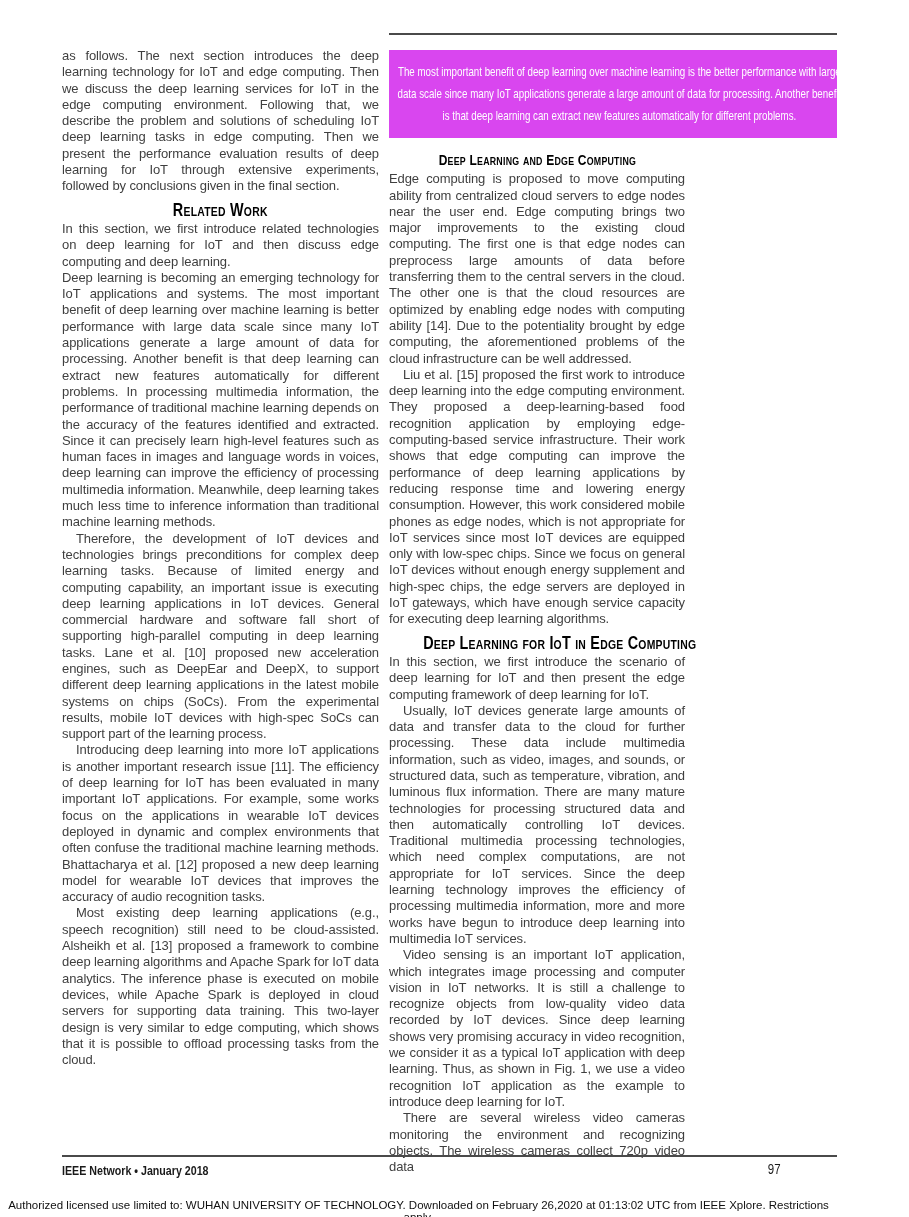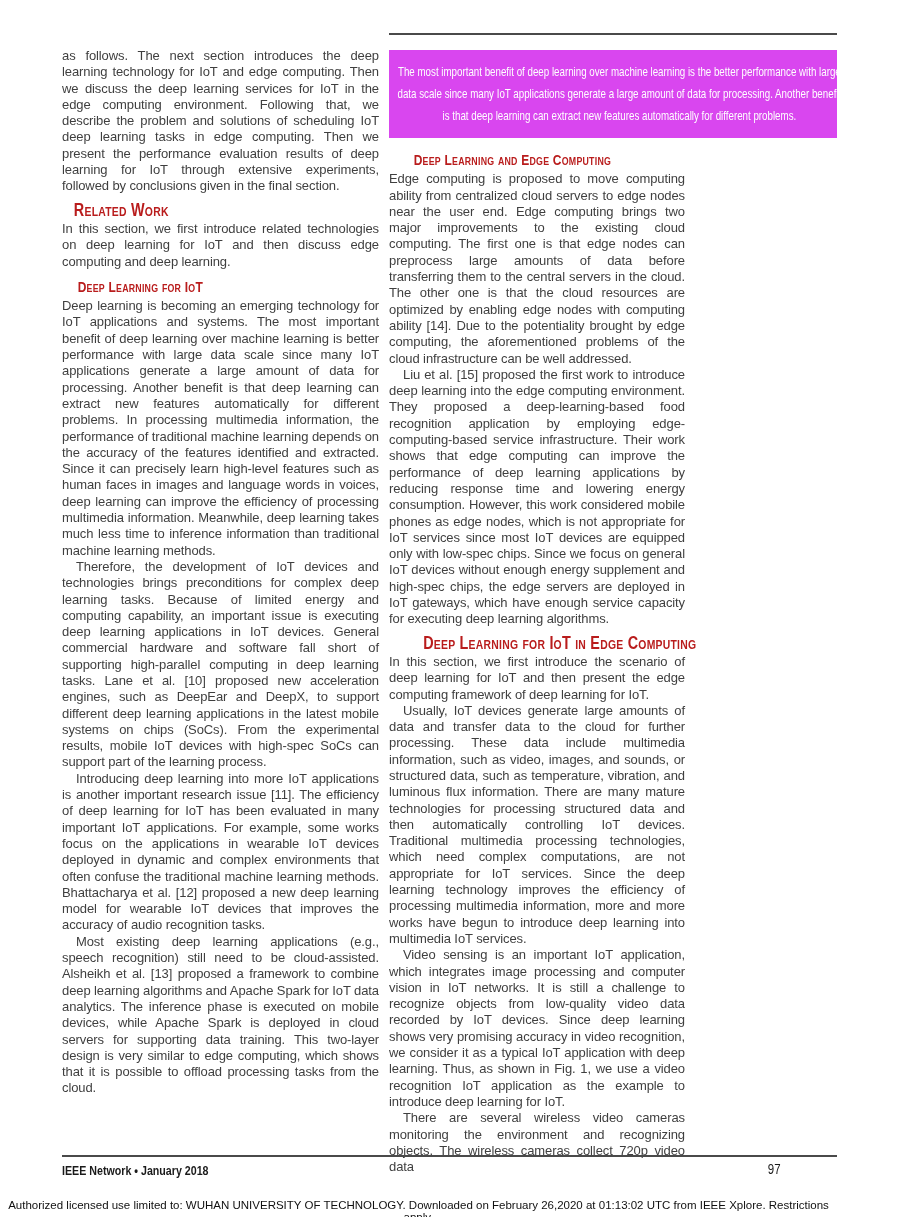--- a/index.html
+++ b/index.html
@@ -14,21 +14,21 @@
   }
   .body-text p { margin:0; }
   .body-text p.indent { text-indent:14px; }
 
   .col-left  { position:absolute; left:62px;  top:48px; width:317px; }
   .col-right { position:absolute; left:389px; top:33px; width:461px; }
   .col-right-text { width:296px; }
 
   
   .section-heading, .sub-heading {
-    color:#b91c1c; font-variant:small-caps;
+    text-align:center; color:#000000; font-variant:small-caps;
     font-weight:700; letter-spacing:0.3px;
   }
   .section-heading { font-size:18px; margin:7px 0 3px 0; }
   .sub-heading     { font-size:15px; margin:9px 0 3px 0; }
   .condense-c {
     display:inline-block; transform:scaleX(0.8); transform-origin:50% 50%;
     white-space:nowrap;
   }
 
   
@@ -64,23 +64,20 @@
 <div class="page">
 
   <div class="col-left body-text">
     <p>as follows. The next section introduces the deep learning technology for IoT and edge computing. Then we discuss the deep learning services for IoT in the edge computing environment. Following that, we describe the problem and solutions of scheduling IoT deep learning tasks in edge computing. Then we present the performance evaluation results of deep learning for IoT through extensive experiments, followed by conclusions given in the final section.</p>
 
     <div class="section-heading">
       <span class="condense-c">Related Work</span>
     </div>
     <p>In this section, we first introduce related technologies on deep learning for IoT and then discuss edge computing and deep learning.</p>
 
-    <div class="sub-heading">
-      <span class="condense-c">Deep Learning for IoT</span>
-    </div>
     <p>Deep learning is becoming an emerging technology for IoT applications and systems. The most important benefit of deep learning over machine learning is better performance with large data scale since many IoT applications generate a large amount of data for processing. Another benefit is that deep learning can extract new features automatically for different problems. In processing multimedia information, the performance of traditional machine learning depends on the accuracy of the features identified and extracted. Since it can precisely learn high-level features such as human faces in images and language words in voices, deep learning can improve the efficiency of processing multimedia information. Meanwhile, deep learning takes much less time to inference information than traditional machine learning methods.</p>
     <p class="indent">Therefore, the development of IoT devices and technologies brings preconditions for complex deep learning tasks. Because of limited energy and computing capability, an important issue is executing deep learning applications in IoT devices. General commercial hardware and software fall short of supporting high-parallel computing in deep learning tasks. Lane et al. [10] proposed new acceleration engines, such as DeepEar and DeepX, to support different deep learning applications in the latest mobile systems on chips (SoCs). From the experimental results, mobile IoT devices with high-spec SoCs can support part of the learning process.</p>
     <p class="indent">Introducing deep learning into more IoT applications is another important research issue [11]. The efficiency of deep learning for IoT has been evaluated in many important IoT applications. For example, some works focus on the applications in wearable IoT devices deployed in dynamic and complex environments that often confuse the traditional machine learning methods. Bhattacharya et al. [12] proposed a new deep learning model for wearable IoT devices that improves the accuracy of audio recognition tasks.</p>
     <p class="indent">Most existing deep learning applications (e.g., speech recognition) still need to be cloud-assisted. Alsheikh et al. [13] proposed a framework to combine deep learning algorithms and Apache Spark for IoT data analytics. The inference phase is executed on mobile devices, while Apache Spark is deployed in cloud servers for supporting data training. This two-layer design is very similar to edge computing, which shows that it is possible to offload processing tasks from the cloud.</p>
   </div>
 
   <div class="col-right">
     <div class="pq-top-rule"></div>
 
     <div class="pull-quote-box">

